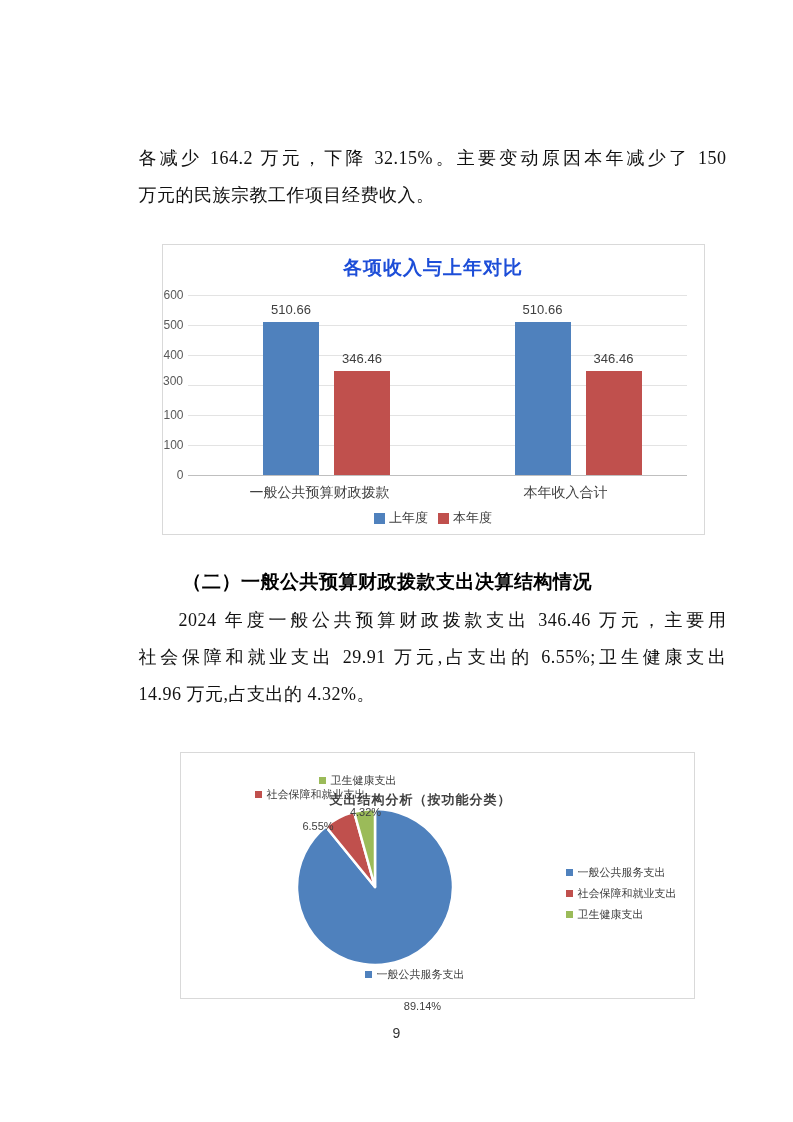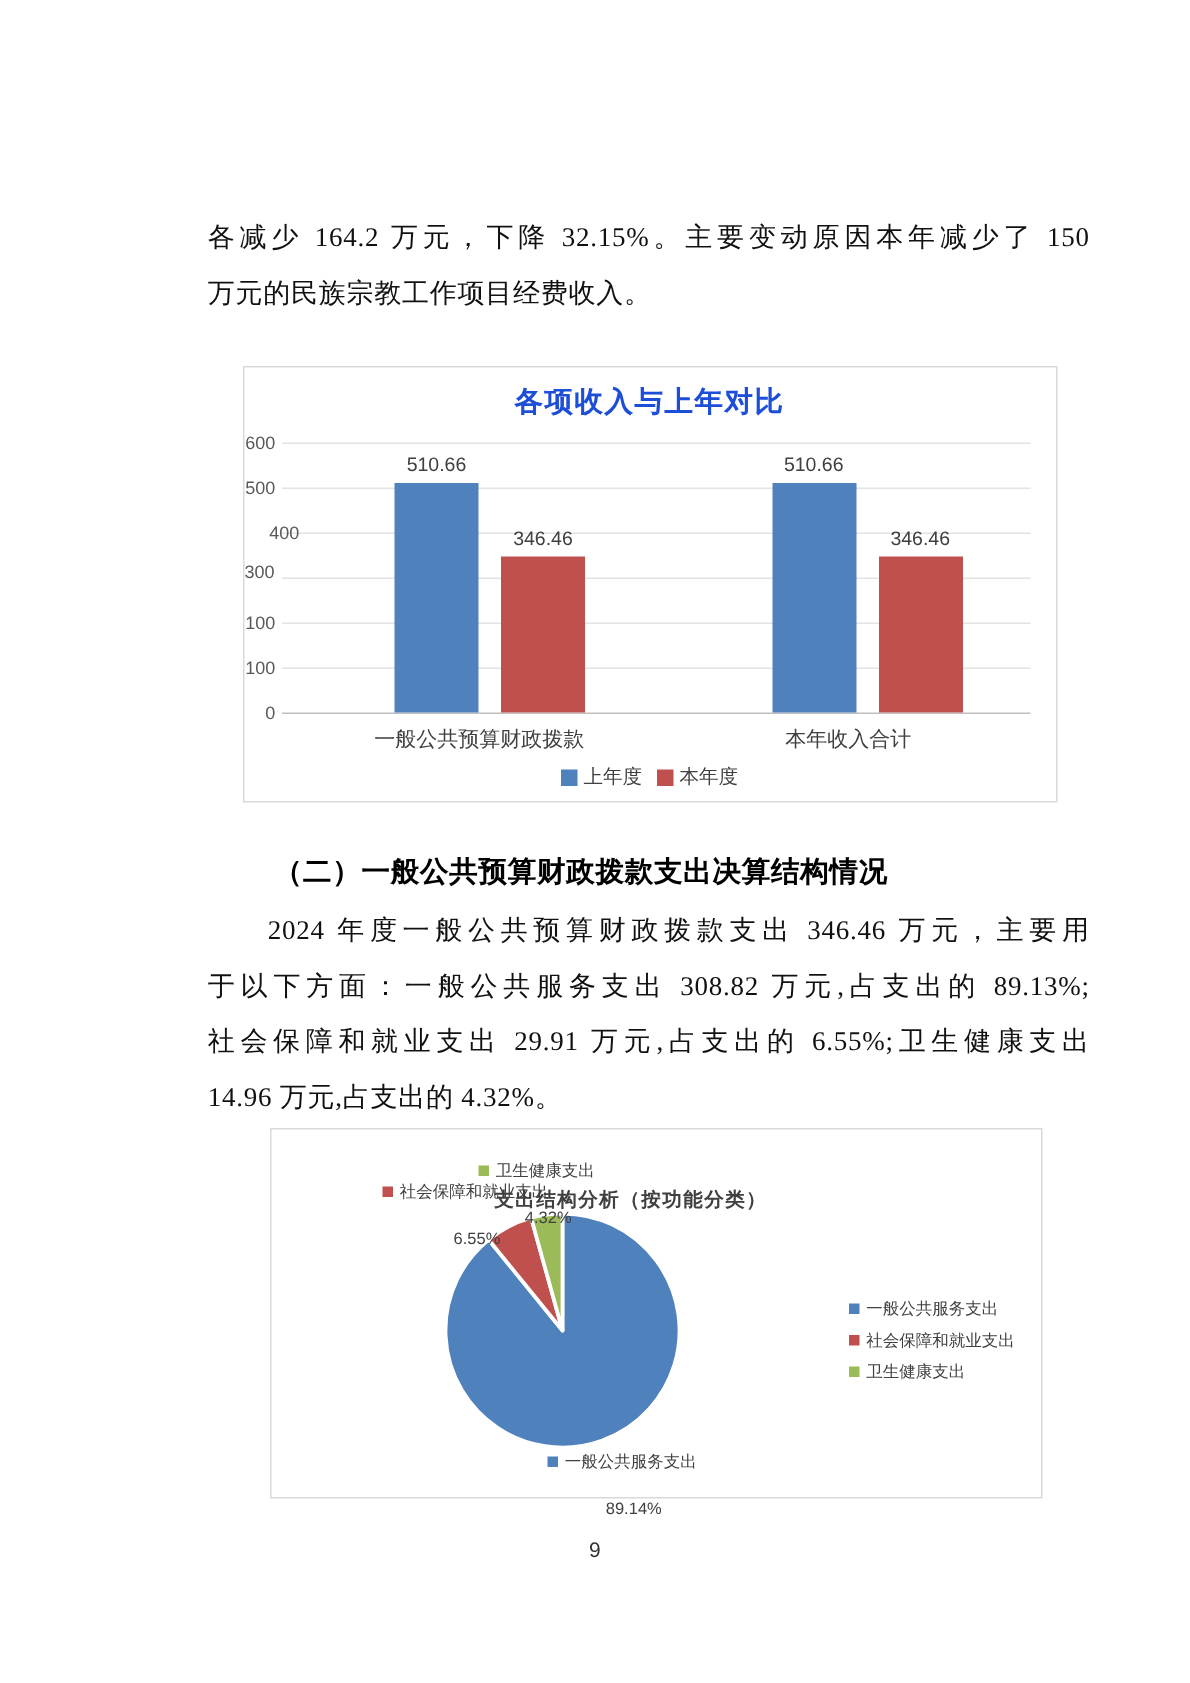--- a/index.html
+++ b/index.html
@@ -77,21 +77,21 @@
       </span>
     </div>
   <div class="ytick" style="top: 223px;">0</div>
       <div class="gridline" style="top: 200px; left: 25px; width: 499px;"></div>
       <div class="ytick" style="top: 193px;">100</div>
       <div class="gridline" style="top: 170px; left: 25px; width: 499px;"></div>
       <div class="ytick" style="top: 163px;">100</div>
       <div class="gridline" style="top: 140px; left: 25px; width: 499px;"></div>
       <div class="ytick" style="top: 129px; text-align: center;">300</div>
       <div class="gridline" style="top: 110px; left: 25px; width: 499px;"></div>
-      <div class="ytick" style="top: 103px; margin-left: 16px;">400</div>
+      <div class="ytick" style="top: 103px;">400</div>
       <div class="gridline" style="top: 80px; left: 25px; width: 499px;"></div>
       <div class="ytick" style="top: 73px;">500</div>
       <div class="gridline" style="top: 50px; left: 25px; width: 499px;"></div>
       <div class="ytick" style="top: 43px;">600</div>
       <div class="axisline" style="top: 230px; left: 25px; width: 499px;"></div>
       <div class="bar" style="left: 100.5px; top: 76.802px; width: 56px; height: 153.198px; background: rgb(79, 129, 189);"></div>
       <div class="bar-label" style="left: 93.5px; top: 56.802px; width: 70px;">510.66</div>
       <div class="bar" style="left: 171.5px; top: 126.062px; width: 56px; height: 103.938px; background: rgb(192, 80, 77);"></div>
       <div class="bar-label" style="left: 164.5px; top: 106.062px; width: 70px;">346.46</div>
       <div class="cat-label" style="left: 47px; top: 239px; width: 220px; font-family: Liberation Mono, monospace;">一般公共预算财政拨款</div>
@@ -99,21 +99,20 @@
       <div class="bar-label" style="left: 345px; top: 56.802px; width: 70px;">510.66</div>
       <div class="bar" style="left: 423px; top: 126.062px; width: 56px; height: 103.938px; background: rgb(192, 80, 77);"></div>
       <div class="bar-label" style="left: 416px; top: 106.062px; width: 70px;">346.46</div>
       <div class="cat-label" style="left: 293px; top: 239px; width: 220px;">本年收入合计</div>
     </div>
 
   <div class="heading">（二）一般公共预算财政拨款支出决算结构情况</div>
 
   <div class="para" style="top:602px;">
     <div class="line fill indent">2024 年度一般公共预算财政拨款支出 346.46 万元，主要用</div>
-    <div class="line fill">于以下方面：一般公共服务支出 308.82 万元,占支出的 89.13%;</div>
     <div class="line fill">社会保障和就业支出 29.91 万元,占支出的 6.55%;卫生健康支出</div>
     <div class="line">14.96 万元,占支出的 4.32%。</div>
   </div>
 
   <div class="chart-box" id="pie-chart">
     <div class="pie-title">支出结构分析（按功能分类）</div>
 
     <svg class="pie-svg" width="160" height="160" viewBox="0 0 160 160">
         <path d="M 80 80 L 80.00 2.00 A 78 78 0 1 1 30.78 19.49 Z" fill="#4F81BD" stroke="#ffffff" stroke-width="2.5" stroke-linejoin="round"></path>
         <path d="M 80 80 L 30.78 19.49 A 78 78 0 0 1 59.09 4.86 Z" fill="#C0504D" stroke="#ffffff" stroke-width="2.5" stroke-linejoin="round"></path>

